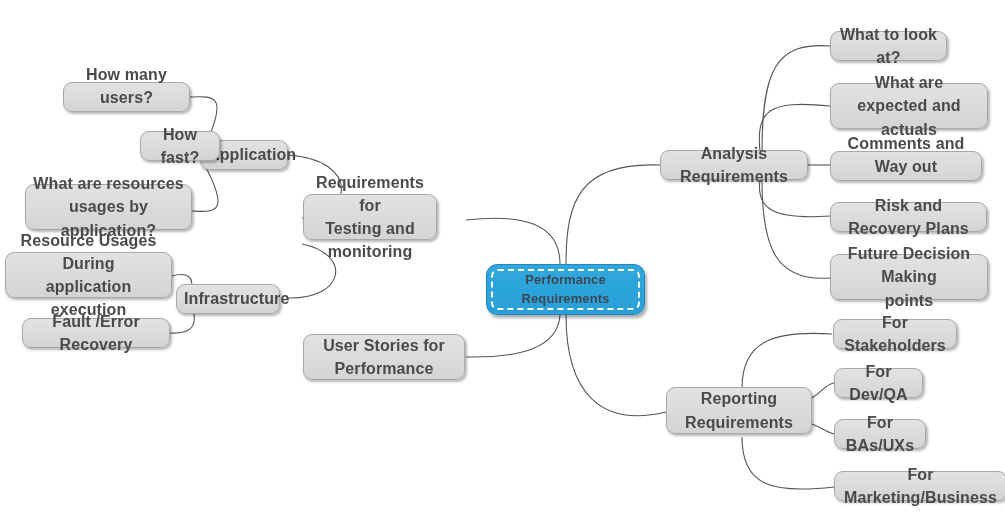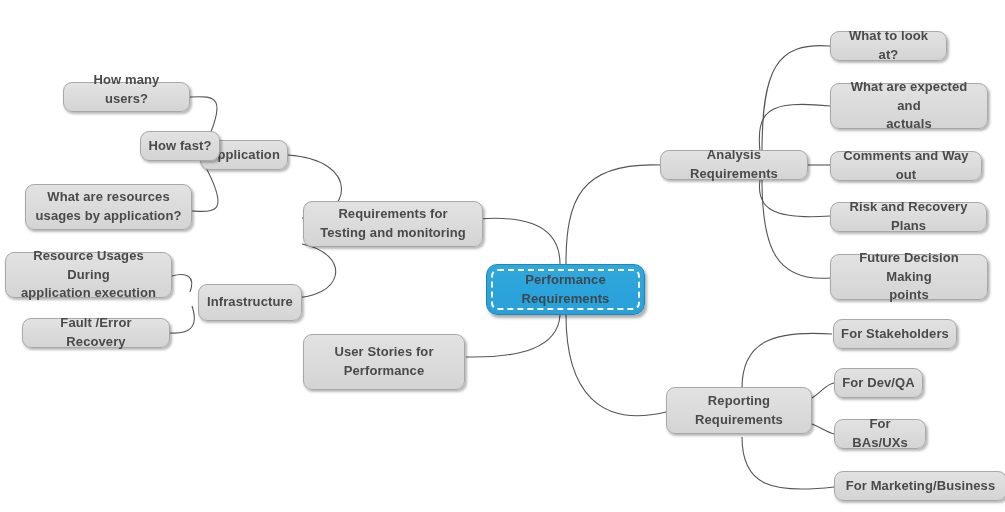--- a/index.html
+++ b/index.html
@@ -27,21 +27,21 @@
     position: absolute;
     box-sizing: border-box;
     display: flex;
     align-items: center;
     justify-content: center;
     text-align: center;
     border-radius: 9px;
     background: linear-gradient(180deg, #e2e2e2 0%, #dcdcdc 45%, #d4d4d4 100%);
     border: 1px solid #a8a8a8;
     color: #4a4a4a;
-    font-size: 13px;
+    font-size: 16px;
     font-weight: bold;
     line-height: 1.45;
     letter-spacing: 0.1px;
     box-shadow: 1.5px 2px 2.5px rgba(0,0,0,0.28);
     padding: 2px 7px;
     z-index: 5;
   }
   .node .label {
     display: block;
     width: 100%;
@@ -114,21 +114,21 @@
   </svg>
 
   <div class="node center" style="left:486px; top:264px; width:159px; height:51px;">
     <span class="dash"></span>
     <span class="label">
       <span>Performance</span><br>
       <span>Requirements</span>
     </span>
   </div>
 
-  <div class="node" style="left:303px; top:201px; width:180px; height:46px;">
+  <div class="node" style="left:303px; top:194px; width:134px; height:46px;">
     <span class="label">
       <span>Requirements for</span><br>
       <span>Testing and monitoring</span>
     </span>
   </div>
 
   <div class="node" style="left:200px; top:140px; width:88px; height:30px;">
     <span class="label">Application</span>
   </div>
 
@@ -140,36 +140,36 @@
     <span class="label">How fast?</span>
   </div>
 
   <div class="node" style="left:25px; top:184px; width:167px; height:46px;">
     <span class="label">
       <span>What are resources</span><br>
       <span>usages by application?</span>
     </span>
   </div>
 
-  <div class="node" style="left:198px; top:284px; width:104px; height:37px;">
+  <div class="node" style="left:176px; top:284px; width:104px; height:30px;">
     <span class="label">Infrastructure</span>
   </div>
 
   <div class="node" style="left:5px; top:252px; width:167px; height:46px;">
     <span class="label">
       <span>Resource Usages During</span><br>
       <span>application execution</span>
     </span>
   </div>
 
   <div class="node" style="left:22px; top:318px; width:148px; height:30px;">
     <span class="label">Fault /Error Recovery</span>
   </div>
 
-  <div class="node" style="left:303px; top:334px; width:162px; height:56px;">
+  <div class="node" style="left:303px; top:334px; width:162px; height:46px;">
     <span class="label">
       <span>User Stories for</span><br>
       <span>Performance</span>
     </span>
   </div>
 
   <div class="node" style="left:660px; top:150px; width:148px; height:30px;">
     <span class="label">Analysis Requirements</span>
   </div>
 
@@ -177,21 +177,21 @@
     <span class="label">What to look at?</span>
   </div>
 
   <div class="node" style="left:830px; top:83px; width:158px; height:46px;">
     <span class="label">
       <span>What are expected and</span><br>
       <span>actuals</span>
     </span>
   </div>
 
-  <div class="node" style="left:830px; top:151px; width:152px; height:30px;">
+  <div class="node" style="left:830px; top:151px; width:152px; height:30px;align-items:flex-end;">
     <span class="label">Comments and Way out</span>
   </div>
 
   <div class="node" style="left:830px; top:202px; width:157px; height:30px;justify-content:flex-end;">
     <span class="label">Risk and Recovery Plans</span>
   </div>
 
   <div class="node" style="left:830px; top:254px; width:158px; height:46px;">
     <span class="label">
       <span>Future Decision Making</span><br>

